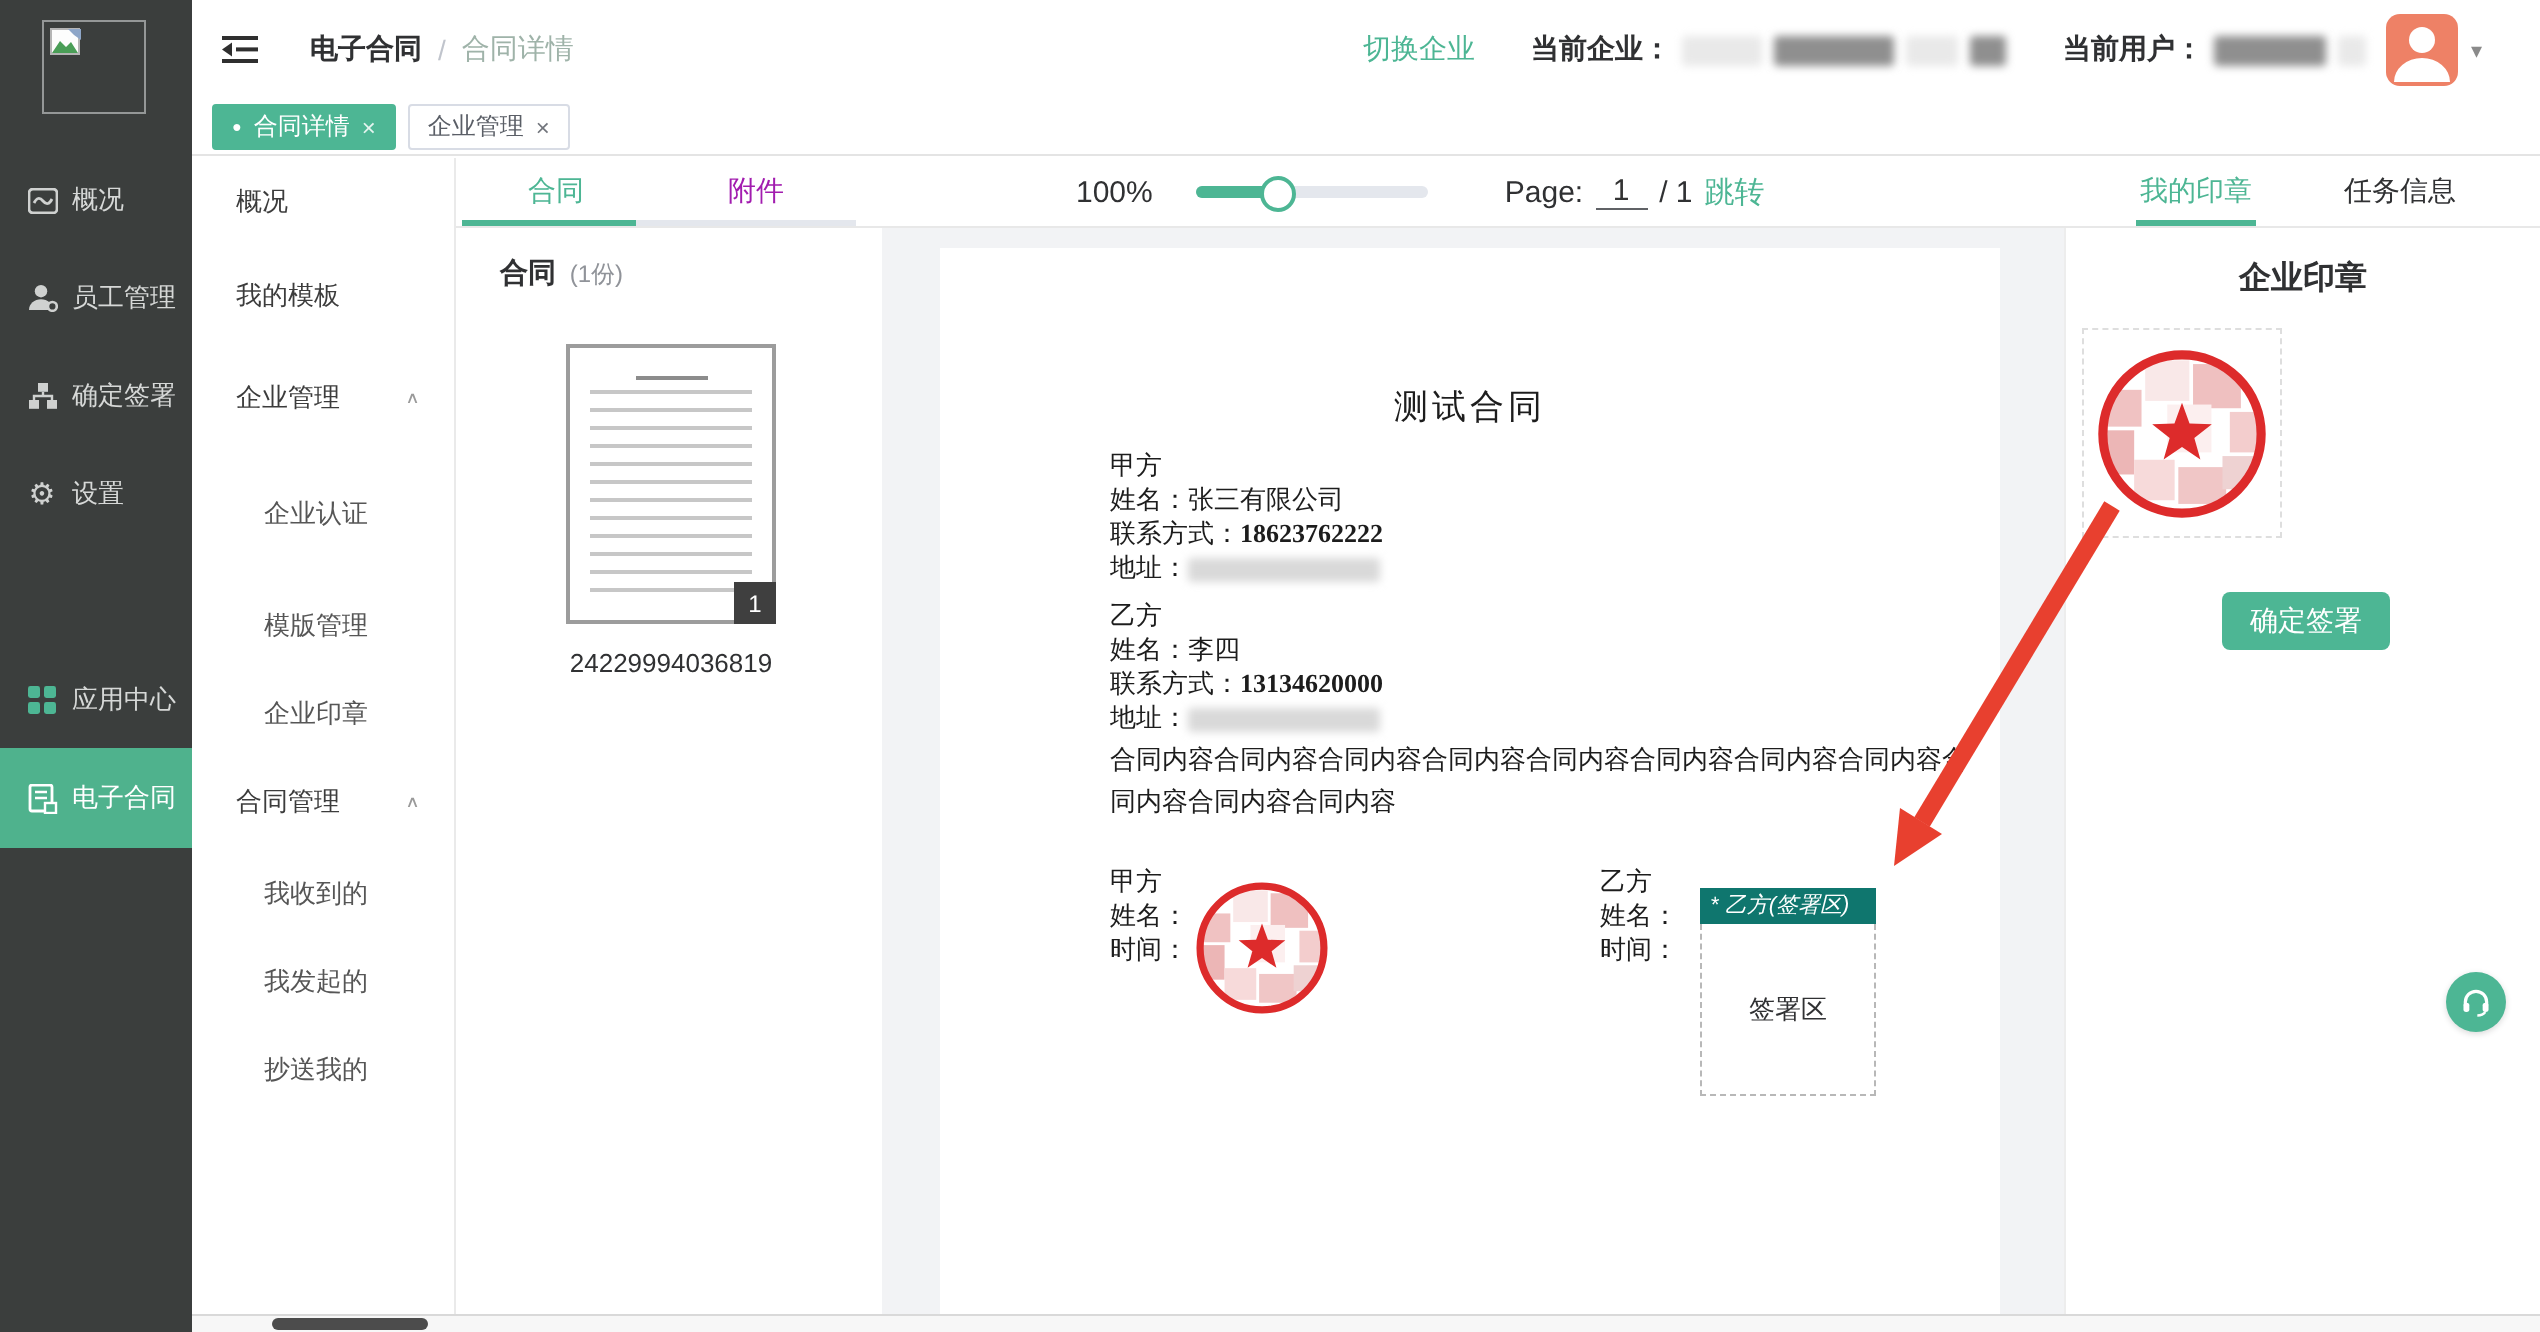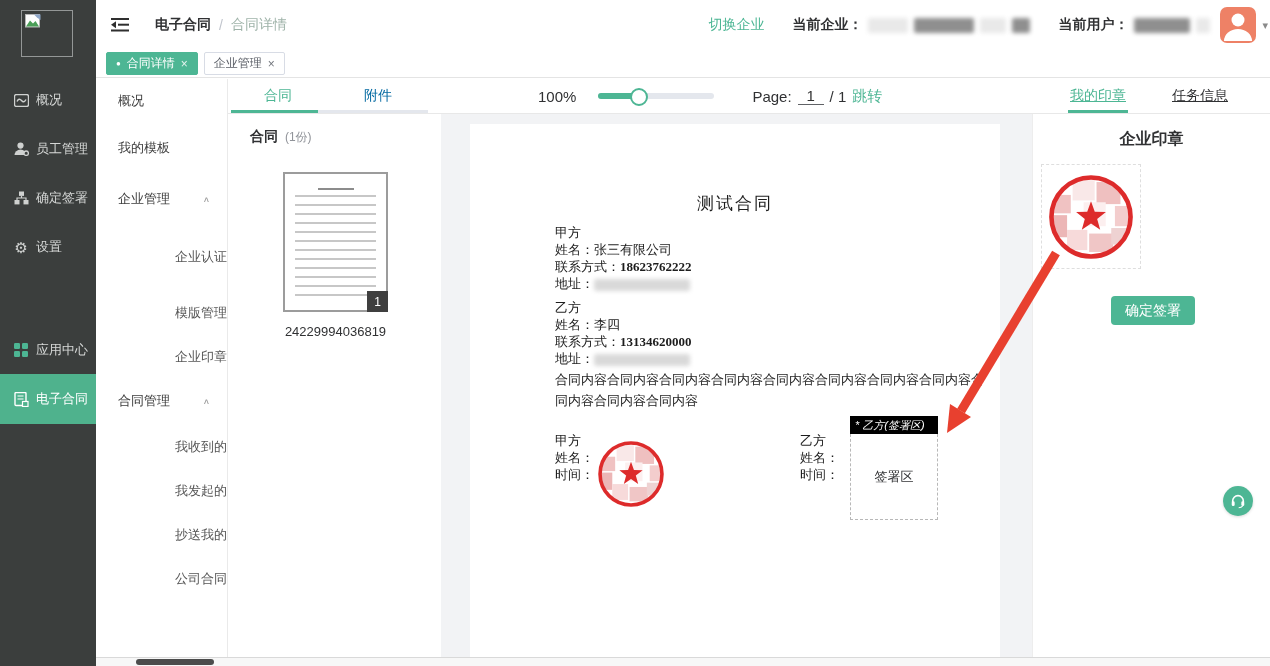--- a/index.html
+++ b/index.html
@@ -14,65 +14,65 @@
   .app-item.active{height:50px;background:#4fb28d;color:#fff;}
   .gear-glyph{font-size:15px;color:#cfd1d0;line-height:1;}
   
   #top-header{position:absolute;left:96px;top:0;width:1174px;height:50px;background:#fff;
     display:flex;align-items:center;}
   .hamburger{margin-left:15px;cursor:pointer;display:flex;align-items:center;}
   .breadcrumb{margin-left:26px;display:flex;gap:8px;align-items:center;}
   .bc-root{color:#303133;font-weight:bold;}
   .bc-sep{color:#c0c4cc;}
   .bc-cur{color:#9fb3a9;}
-  .header-right{margin-left:auto;display:flex;align-items:center;margin-right:2px;text-align:right;}
+  .header-right{margin-left:auto;display:flex;align-items:center;margin-right:29px;text-align:right;}
   .link-green{color:#4db694;cursor:pointer;}
   .hdr-label{font-weight:bold;color:#303133;margin-left:28px;}
   .redact{display:inline-block;height:15px;border-radius:2px;filter:blur(2px);margin-left:6px;vertical-align:middle;}
   .r-light{background:#e9e9e9;}
   .r-dark{background:#8f8f8f;}
   .avatar{width:36px;height:36px;border-radius:7px;background:#ee8166;margin-left:10px;overflow:hidden;cursor:pointer;}
   .user-caret{color:#8a8a8a;font-size:11px;margin-left:6px;cursor:pointer;}
   
   #tab-strip{position:absolute;left:96px;top:50px;width:1174px;height:28px;background:#fff;
     border-bottom:1px solid #e4e4e4;display:flex;align-items:center;gap:6px;padding-left:10px;box-sizing:border-box;}
   .wtab{height:23px;display:flex;align-items:center;gap:6px;padding:0 9px;font-size:12px;border-radius:2px;
     border:1px solid #d8dce5;color:#5a5e66;cursor:pointer;background:#fff;box-sizing:border-box;}
   .wtab.active{background:#4db694;border-color:#4db694;color:#fff;}
   .wtab .dot{font-size:8px;line-height:1;}
   .wtab .close{font-size:12px;cursor:pointer;opacity:.85;}
   
   #nav-sidebar{position:absolute;left:96px;top:79px;width:132px;height:587px;background:#fff;
     border-right:1px solid #eaeaea;box-sizing:border-box;overflow:hidden;}
   .nav-item{display:flex;align-items:center;box-sizing:border-box;padding-left:22px;font-size:13px;
     color:#3c3c3c;cursor:pointer;}
-  .nav-item.sub{padding-left:24px;color:#565656;justify-content:flex-end;}
+  .nav-item.sub{padding-left:36px;color:#565656;}
   .nav-item.group{justify-content:space-between;padding-right:17px;}
   .nav-caret{color:#9a9a9a;font-size:10px;transform:scaleY(.8);}
   
   #main{position:absolute;left:228px;top:79px;width:1042px;height:587px;}
   #toolbar{height:34px;background:#fff;border-bottom:1px solid #e8e8e8;display:flex;align-items:center;position:relative;}
   .doc-tabs{width:200px;height:100%;display:flex;position:relative;flex:0 0 200px;}
-  .doc-tab{width:100px;text-align:center;line-height:32px;font-size:14px;color:#0369a1;cursor:pointer;}
+  .doc-tab{width:100px;text-align:center;line-height:32px;font-size:14px;color:#a21caf;cursor:pointer;}
   .doc-tab.active{color:#4db694;}
   .ul-green{position:absolute;left:3px;bottom:0;width:87px;height:3px;background:#4db694;}
   .ul-gray{position:absolute;left:90px;bottom:0;width:110px;height:3px;background:#e4e7ed;}
   .zoom-group{display:flex;align-items:center;margin-left:110px;}
   .zoom-val{color:#303133;font-size:15px;}
   .slider{position:relative;width:116px;height:16px;margin-left:22px;cursor:pointer;}
   .slider .track{position:absolute;left:0;top:5px;width:116px;height:6px;border-radius:3px;background:#e4e7ed;}
   .slider .fill{position:absolute;left:0;top:5px;width:40px;height:6px;border-radius:3px;background:#4db694;}
   .slider .handle{position:absolute;left:32px;top:0;width:14px;height:14px;border-radius:50%;background:#fff;
     border:2px solid #4db694;box-sizing:content-box;}
   .page-group{display:flex;align-items:center;margin-left:38px;gap:6px;font-size:15px;}
   .page-label{color:#303133;}
   .page-input{display:inline-block;width:26px;text-align:center;border-bottom:1px solid #606266;cursor:text;}
   .page-total{color:#303133;}
   .right-tabs{margin-left:auto;display:flex;gap:46px;padding-right:42px;height:100%;align-items:center;}
-  .rtab{font-size:14px;color:#303133;cursor:pointer;height:100%;display:flex;align-items:center;position:relative;text-decoration:underline;}
+  .rtab{font-size:14px;color:#303133;cursor:pointer;height:100%;display:flex;align-items:center;position:relative;}
   .rtab.active{color:#4db694;}
   .rtab.active::after{content:"";position:absolute;left:-2px;right:-2px;bottom:0;height:3px;background:#4db694;}
   #content{position:absolute;left:0;top:35px;right:0;bottom:0;display:flex;}
   
   #thumb-panel{width:213px;flex:0 0 213px;background:#fff;box-sizing:border-box;padding:14px 0 0 22px;}
   .thumb-header{font-size:14px;}
   .thumb-title{font-weight:bold;color:#303133;}
   .thumb-count{color:#909399;font-size:12px;margin-left:3px;}
   .thumb-card{position:relative;width:105px;height:140px;margin:26px 0 0 33px;background:#fff;
     border:2px solid #9c9c9c;box-sizing:border-box;cursor:pointer;}
@@ -93,22 +93,22 @@
   .party-b{top:175px;}
   .doc-num{font-weight:bold;}
   .blur-line{display:inline-block;width:96px;height:12px;background:#d9d9d9;filter:blur(2px);
     vertical-align:middle;border-radius:2px;}
   .doc-body{position:absolute;left:85px;top:245px;width:432px;line-height:21px;}
   .sign-col{position:absolute;line-height:17px;top:308px;}
   .sign-col.a{left:85px;}
   .sign-col.b{left:330px;}
   .seal-doc{position:absolute;left:125px;top:314px;}
   .sign-box{position:absolute;left:380px;top:292px;width:88px;cursor:pointer;}
-  .sign-tag{height:18px;line-height:18px;background:#000000;color:#fff;font-size:11px;font-style:italic;
-    padding-left:5px;box-sizing:border-box;font-family:"Liberation Sans",sans-serif;}
+  .sign-tag{height:18px;line-height:18px;background:#0f766e;color:#fff;font-size:11px;font-style:italic;
+    padding-left:5px;box-sizing:border-box;font-family:"Liberation Sans",sans-serif;margin-top:28px;}
   .sign-dash{height:86px;border:1px dashed #b8b8b8;border-top:none;display:flex;align-items:center;
     justify-content:center;font-family:Liberation Serif, serif;font-size:13px;color:#303133;box-sizing:border-box;}
   
   #seal-panel{width:238px;flex:0 0 238px;background:#fff;border-left:1px solid #ededed;position:relative;box-sizing:border-box;}
   .panel-heading{margin-top:15px;text-align:center;font-size:16px;font-weight:bold;color:#303133;}
   .seal-option{position:absolute;left:8px;top:50px;width:100px;height:105px;border:1px dashed #dedede;
     display:flex;align-items:center;justify-content:center;cursor:pointer;box-sizing:border-box;}
   .confirm-btn{position:absolute;left:78px;top:182px;width:84px;height:29px;background:#4db694;color:#fff;
     border:none;border-radius:4px;font-size:14px;cursor:pointer;font-family:"Liberation Sans",sans-serif;}
   .helpdesk{position:absolute;left:190px;top:372px;width:30px;height:30px;border-radius:50%;background:#4db694;
@@ -266,23 +266,20 @@
     <span class="nav-caret">∧</span>
   </div>
   <div class="nav-item sub" style="height:44px">
       <span>我收到的</span>
     </div>
   <div class="nav-item sub" style="height:44px">
       <span>我发起的</span>
     </div>
   <div class="nav-item sub" style="height:44px">
       <span>抄送我的</span>
-    </div>
-  <div class="nav-item sub" style="height:44px">
-      <span>公司合同</span>
     </div>
 </div>
 
 <div id="main">
   <div id="toolbar">
     <div class="doc-tabs">
       <div class="doc-tab active">合同</div>
       <div class="doc-tab">附件</div>
       <div class="ul-green"></div>
       <div class="ul-gray"></div>

